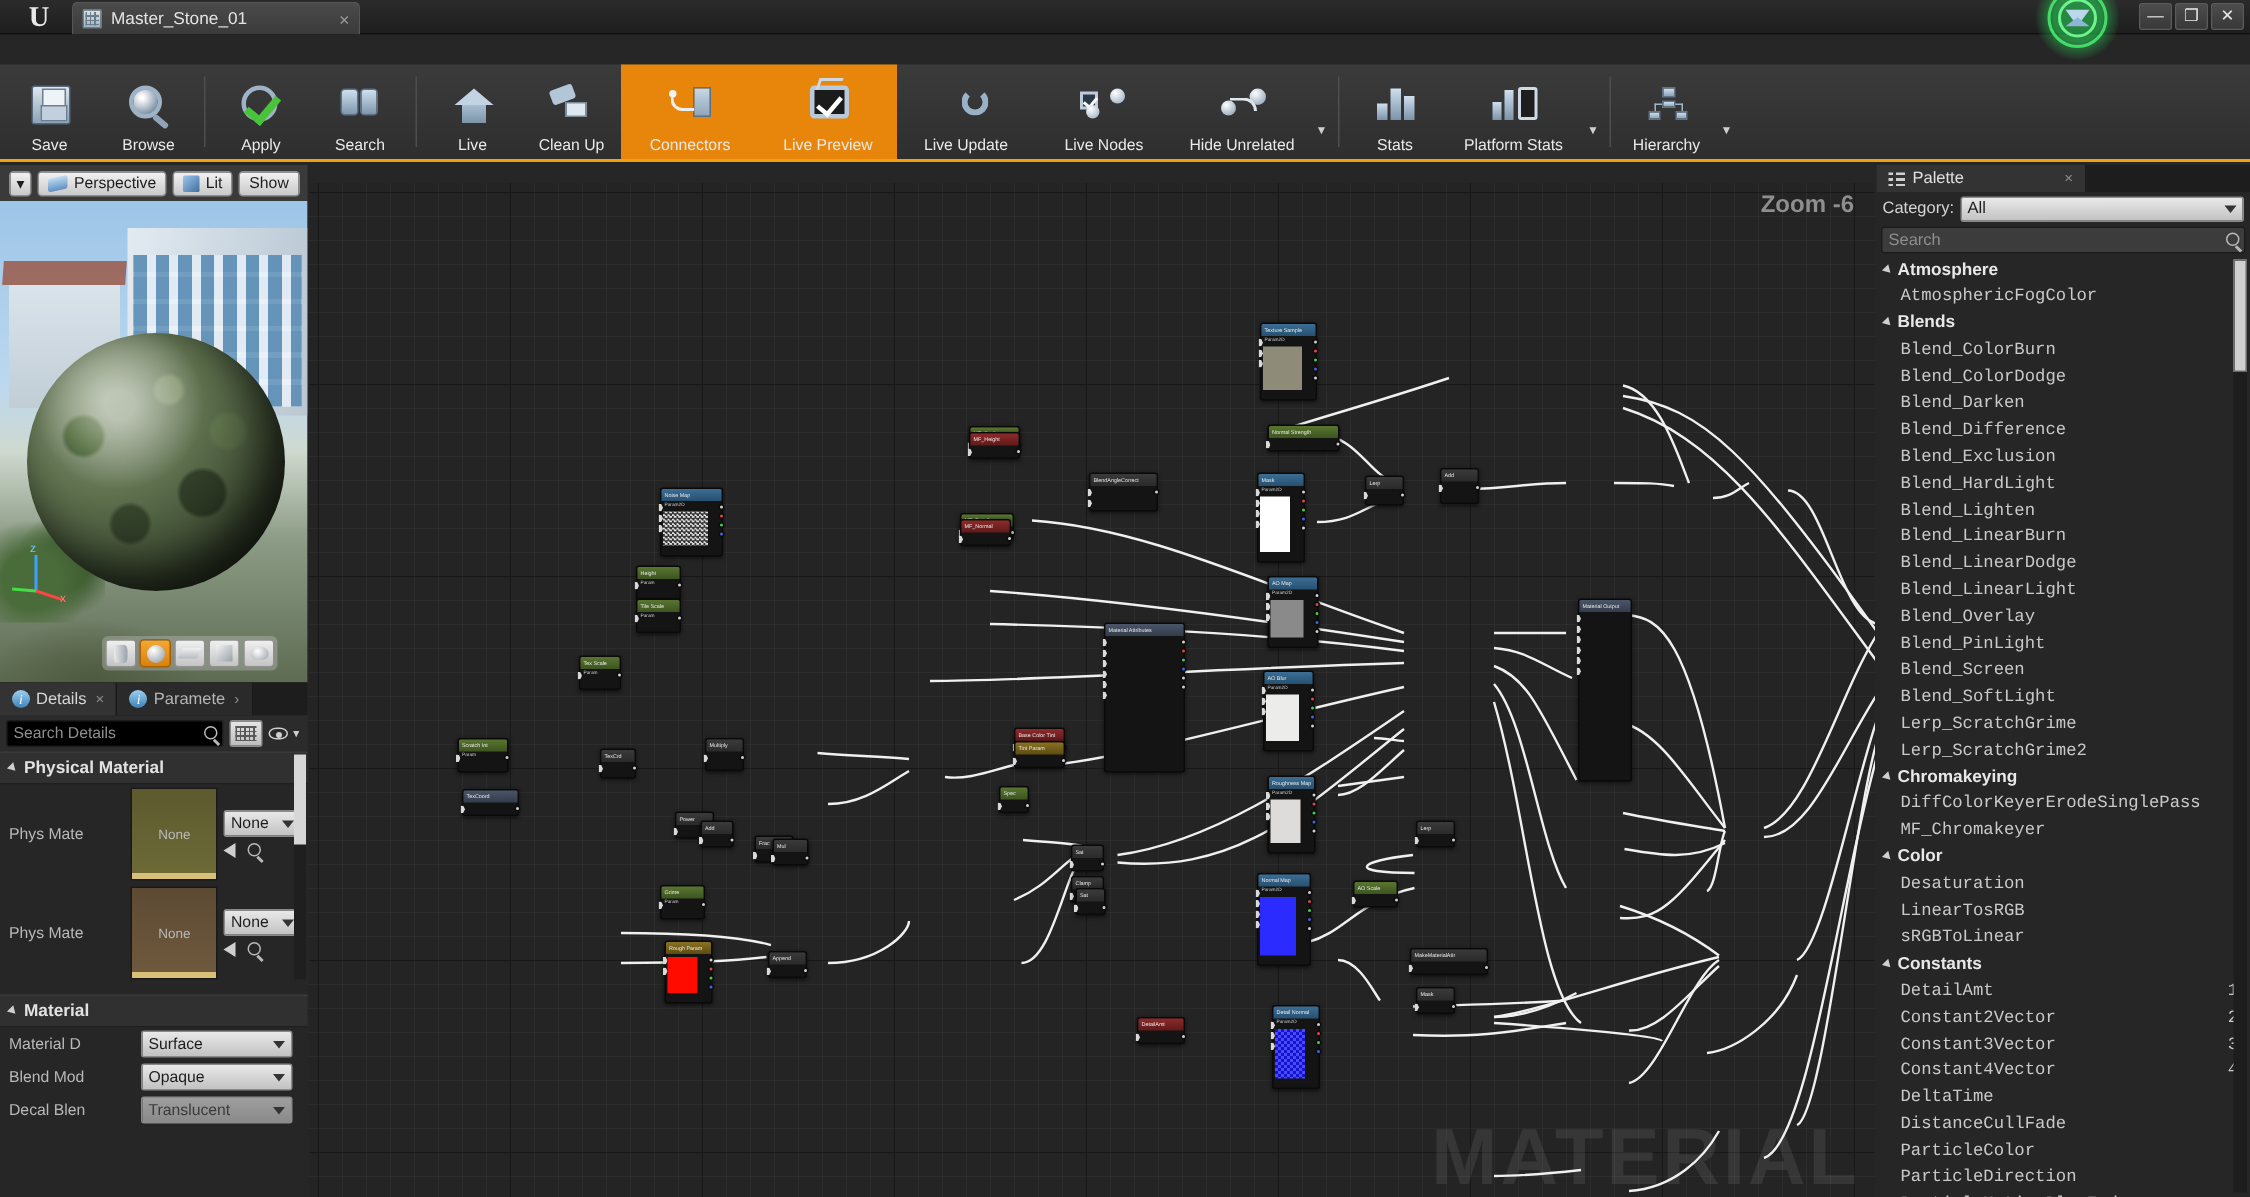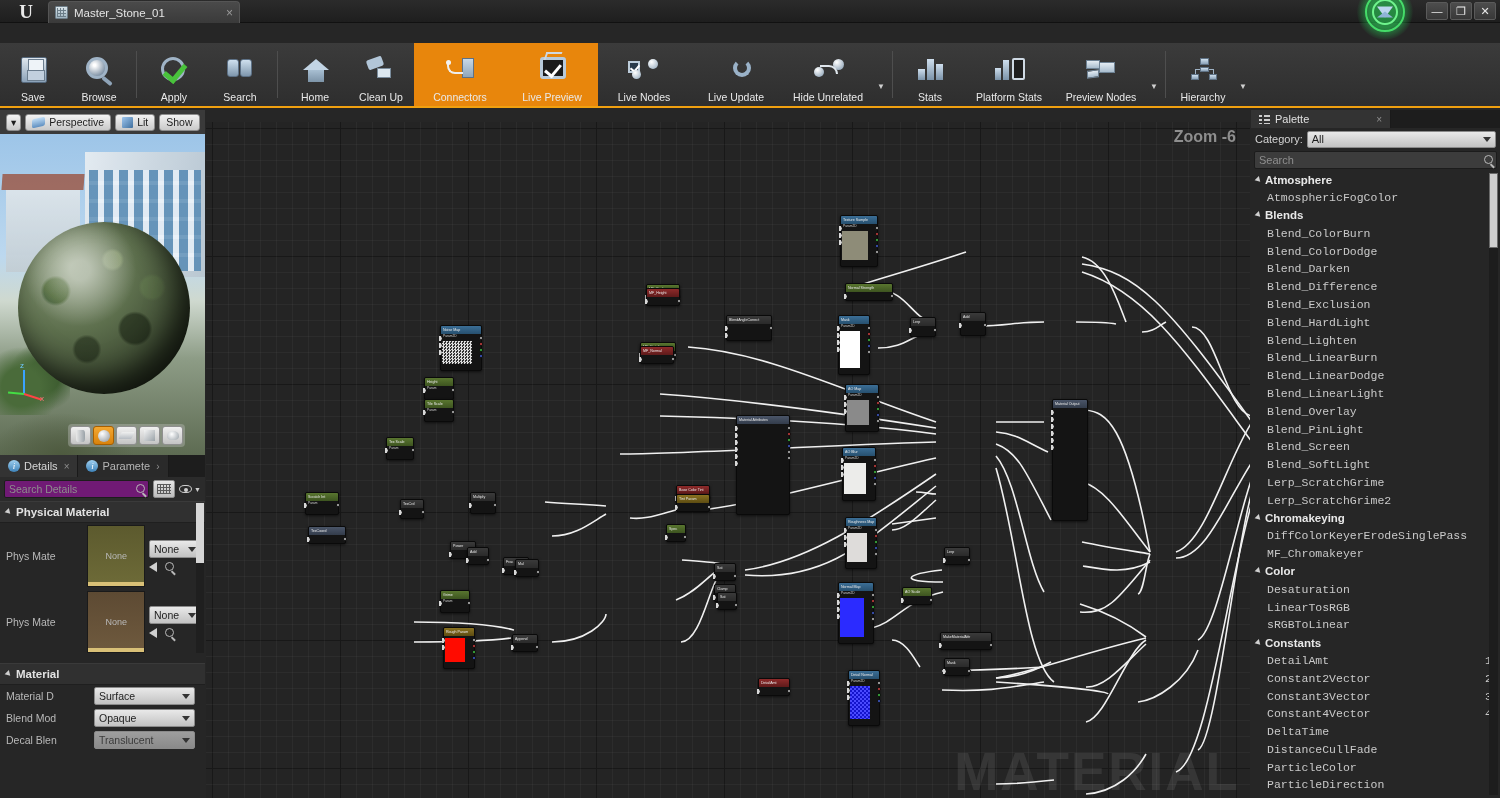--- a/index.html
+++ b/index.html
@@ -263,21 +263,21 @@
     background: linear-gradient(#9fd0f0, #3d82b8);
     color: #fff; font-size: 9px; display:flex; align-items:center; justify-content:center;
     font-family: "Liberation Serif", serif; font-style: italic;
   }
   .det-tab .x { color:#8e8e8e; font-size:10px; margin-left:2px;}
   .det-search {
     height: 24px; display: flex; align-items: center; gap: 4px;
     padding: 3px 4px; background: #2b2b2b;
   }
   .search-box {
-    flex: 1; height: 18px; background: #701a75; border: 1px solid #1d1d1d;
+    flex: 1; height: 18px; background: #000000; border: 1px solid #1d1d1d;
     border-radius: 2px; display: flex; align-items: center;
     padding: 0 4px; color: #8e8e8e; font-size: 10.5px; position: relative;
   }
   .mag { position:absolute; right:3px; top:3px; width:9px; height:9px; border:1.5px solid #b9b9b9; border-radius:50%; }
   .mag::after { content:""; position:absolute; right:-3px; bottom:-3px; width:5px; height:1.5px; background:#b9b9b9; transform:rotate(45deg);}
   .grid-btn { width:22px; height:18px; background: linear-gradient(#e6e6e6,#bdbdbd); border:1px solid #8d8d8d; border-radius:2px; position:relative;}
   .grid-btn::after { content:""; position:absolute; inset:3px; background: repeating-linear-gradient(0deg,#5a5a5a 0 1px, transparent 1px 3px), repeating-linear-gradient(90deg,#5a5a5a 0 1px, transparent 1px 3px);}
   .eye-btn { display:flex; align-items:center; gap:2px; color:#cfcfcf; font-size:10px; }
   .eye { width:13px; height:8px; border:1.5px solid #cfcfcf; border-radius:50%/60%; position:relative;}
   .eye::after { content:""; position:absolute; left:4px; top:1.5px; width:4px; height:4px; border-radius:50%; background:#cfcfcf;}
@@ -457,21 +457,21 @@
             <i class="bn r"></i>
           </div>
         </div>
       <div class="tb-label">Search</div>
     </div>
     <div class="tb-sep"></div>
     <div class="tb-btn">
       <div class="tb-ico">
           <div class="ic-home"></div>
         </div>
-      <div class="tb-label">Home</div>
+      <div class="tb-label">Live</div>
     </div>
     <div class="tb-btn">
       <div class="tb-ico">
           <div class="ic-clean">
             <i class="br"></i>
             <i class="hd"></i>
           </div>
         </div>
       <div class="tb-label">Clean Up</div>
     </div>
@@ -488,35 +488,35 @@
     <div class="tb-btn wide on">
       <div class="tb-ico">
           <div class="ic-live">
             <i class="ant"></i>
           </div>
         </div>
       <div class="tb-label">Live Preview</div>
     </div>
     <div class="tb-btn wide">
       <div class="tb-ico">
+          <div class="ic-lu">
+            <i class="circ"></i>
+          </div>
+        </div>
+      <div class="tb-label">Live Update</div>
+    </div>
+    <div class="tb-btn wide">
+      <div class="tb-ico">
           <div class="ic-ln">
             <i class="cb"></i>
             <i class="sph"></i>
             <i class="sph2"></i>
           </div>
         </div>
       <div class="tb-label">Live Nodes</div>
-    </div>
-    <div class="tb-btn wide">
-      <div class="tb-ico">
-          <div class="ic-lu">
-            <i class="circ"></i>
-          </div>
-        </div>
-      <div class="tb-label">Live Update</div>
     </div>
     <div class="tb-btn wide">
       <div class="tb-ico">
           <div class="ic-hu">
             <i class="c1"></i>
             <i class="c2"></i>
             <i class="lnk"></i>
           </div>
         </div>
       <div class="tb-label">Hide Unrelated</div>
@@ -535,30 +535,20 @@
     </div>
     <div class="tb-btn wide">
       <div class="tb-ico">
           <div class="ic-ps">
             <i class="scr"></i>
             <i></i>
             <i></i>
           </div>
         </div>
       <div class="tb-label">Platform Stats</div>
-    </div>
-    <div class="tb-btn wide">
-      <div class="tb-ico">
-          <div class="ic-pn">
-            <i class="q q1"></i>
-            <i class="q q2"></i>
-            <i class="q q3"></i>
-          </div>
-        </div>
-      <div class="tb-label">Preview Nodes</div>
     </div>
     <div class="tb-caret">▼</div>
     <div class="tb-sep"></div>
     <div class="tb-btn">
       <div class="tb-ico">
           <div class="ic-hier">
             <i class="bx t"></i>
             <i class="ln"></i>
             <i class="bx m"></i>
             <i class="bx bl"></i>

